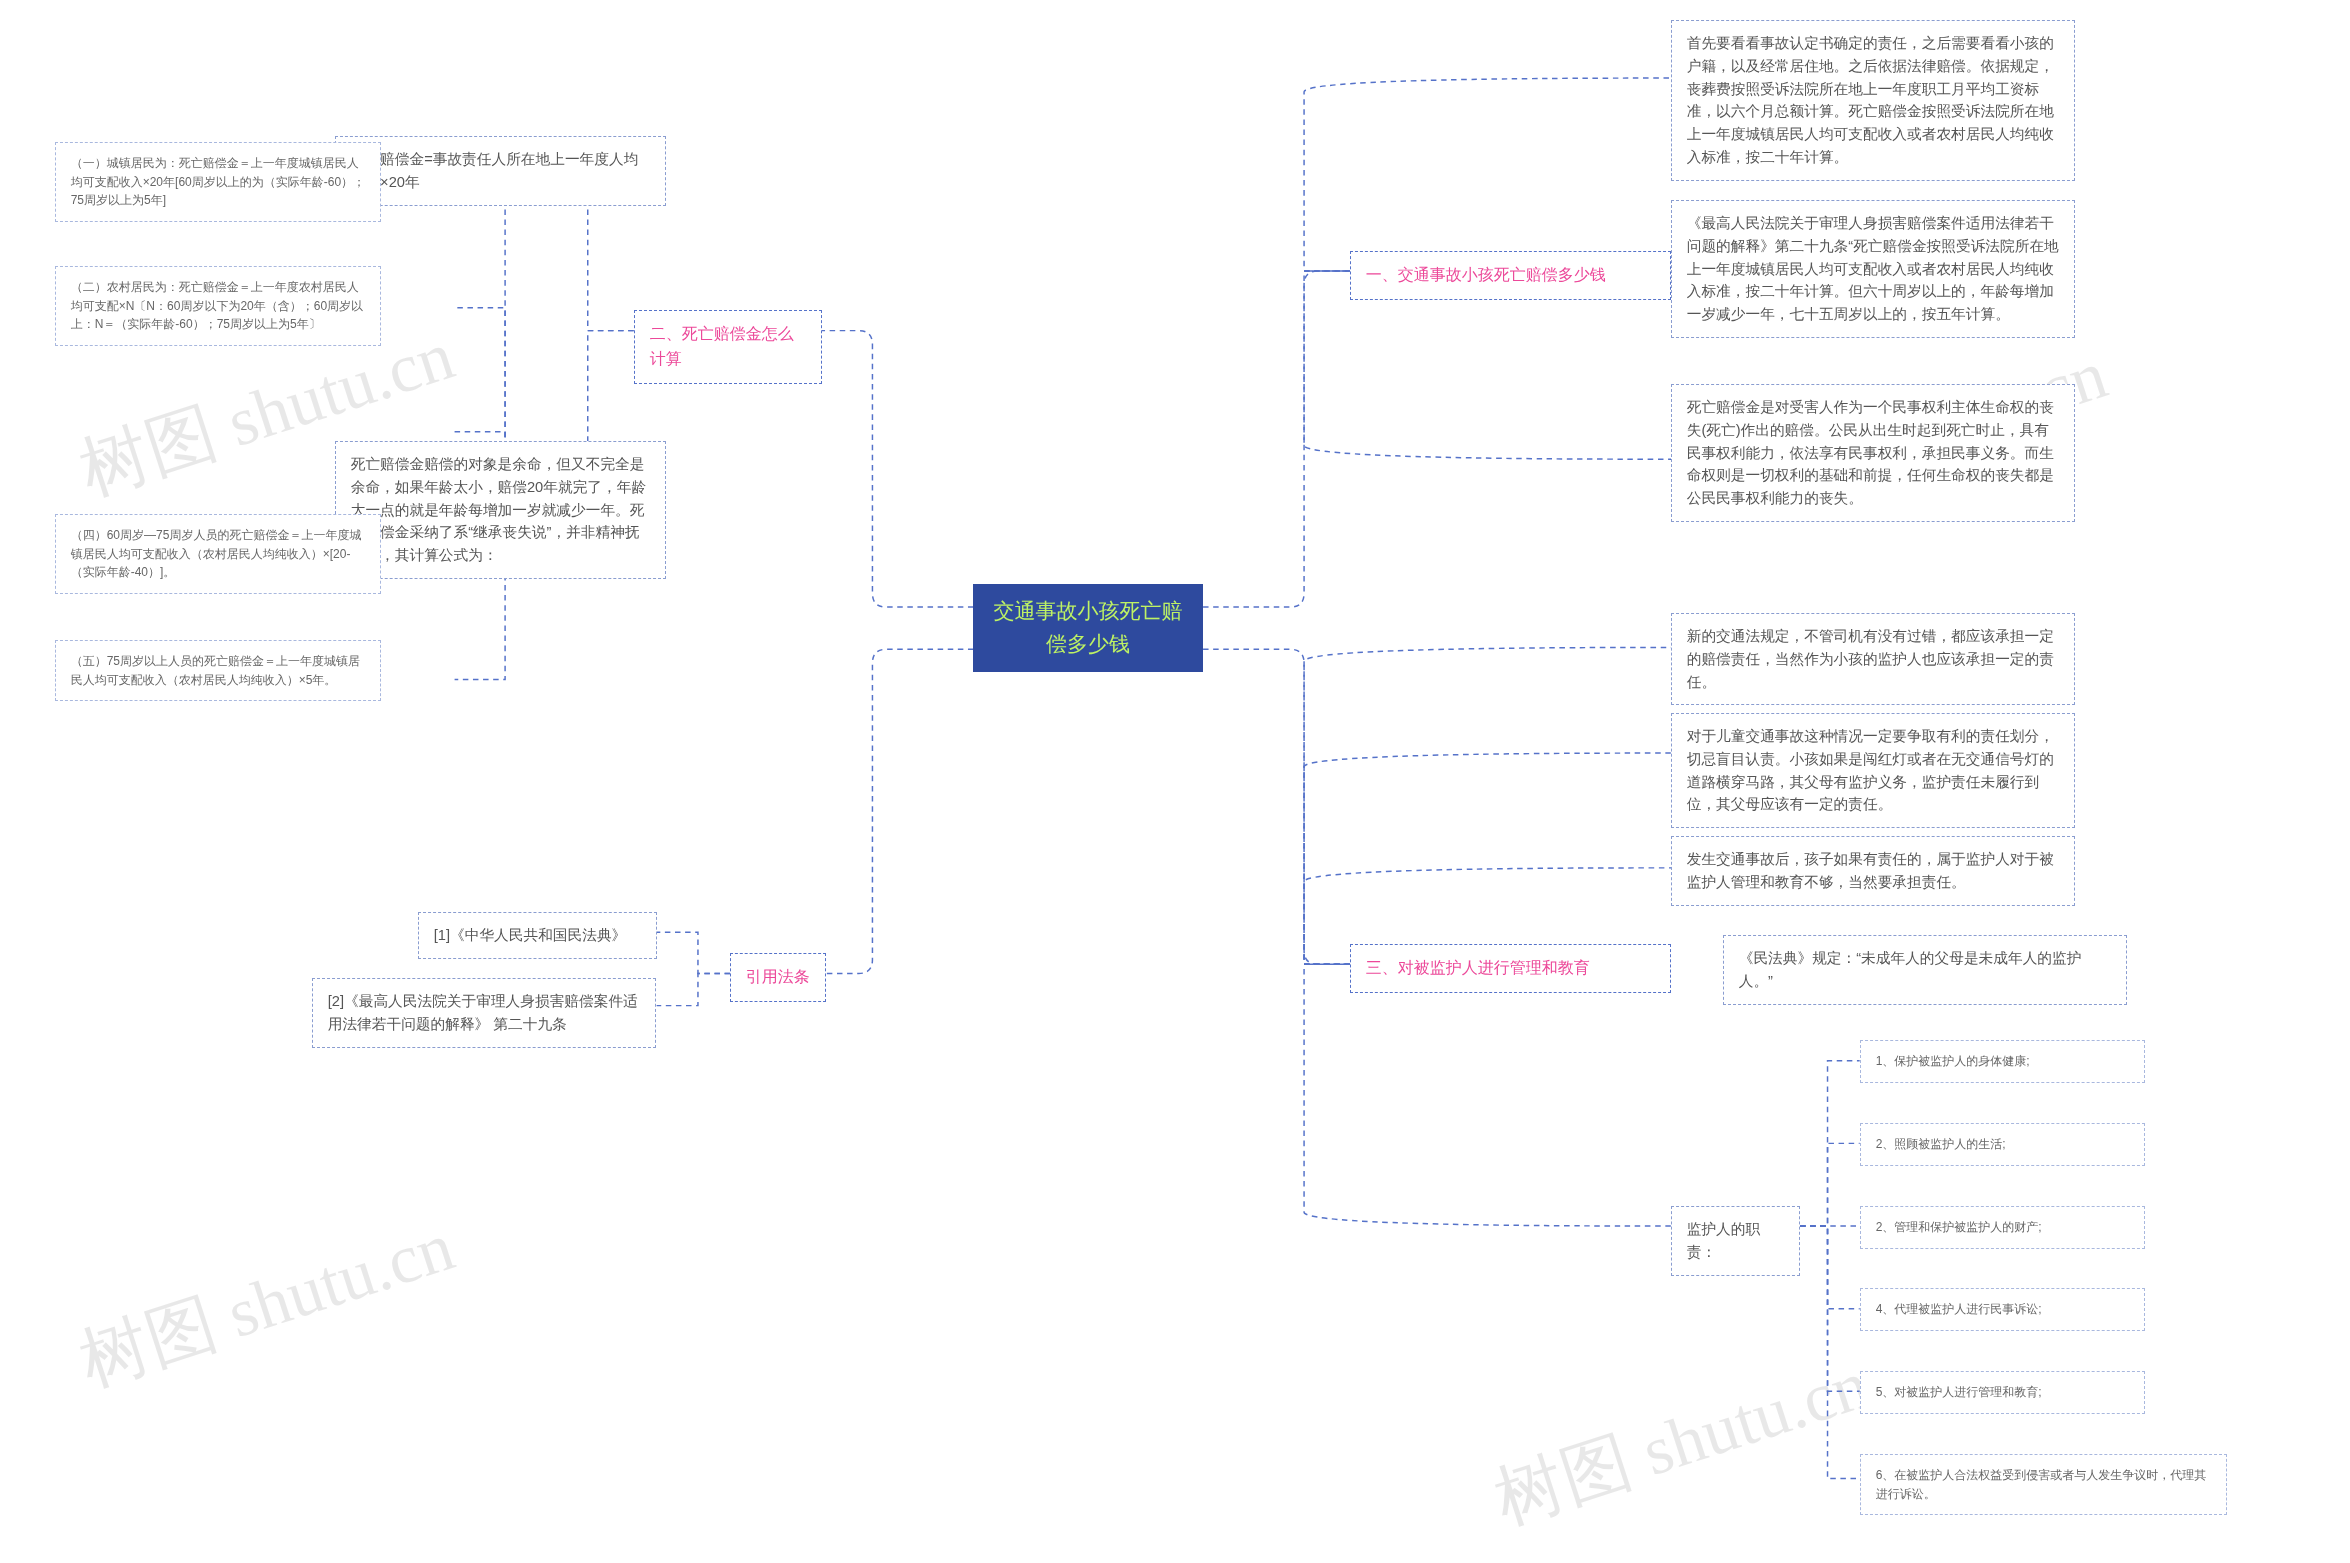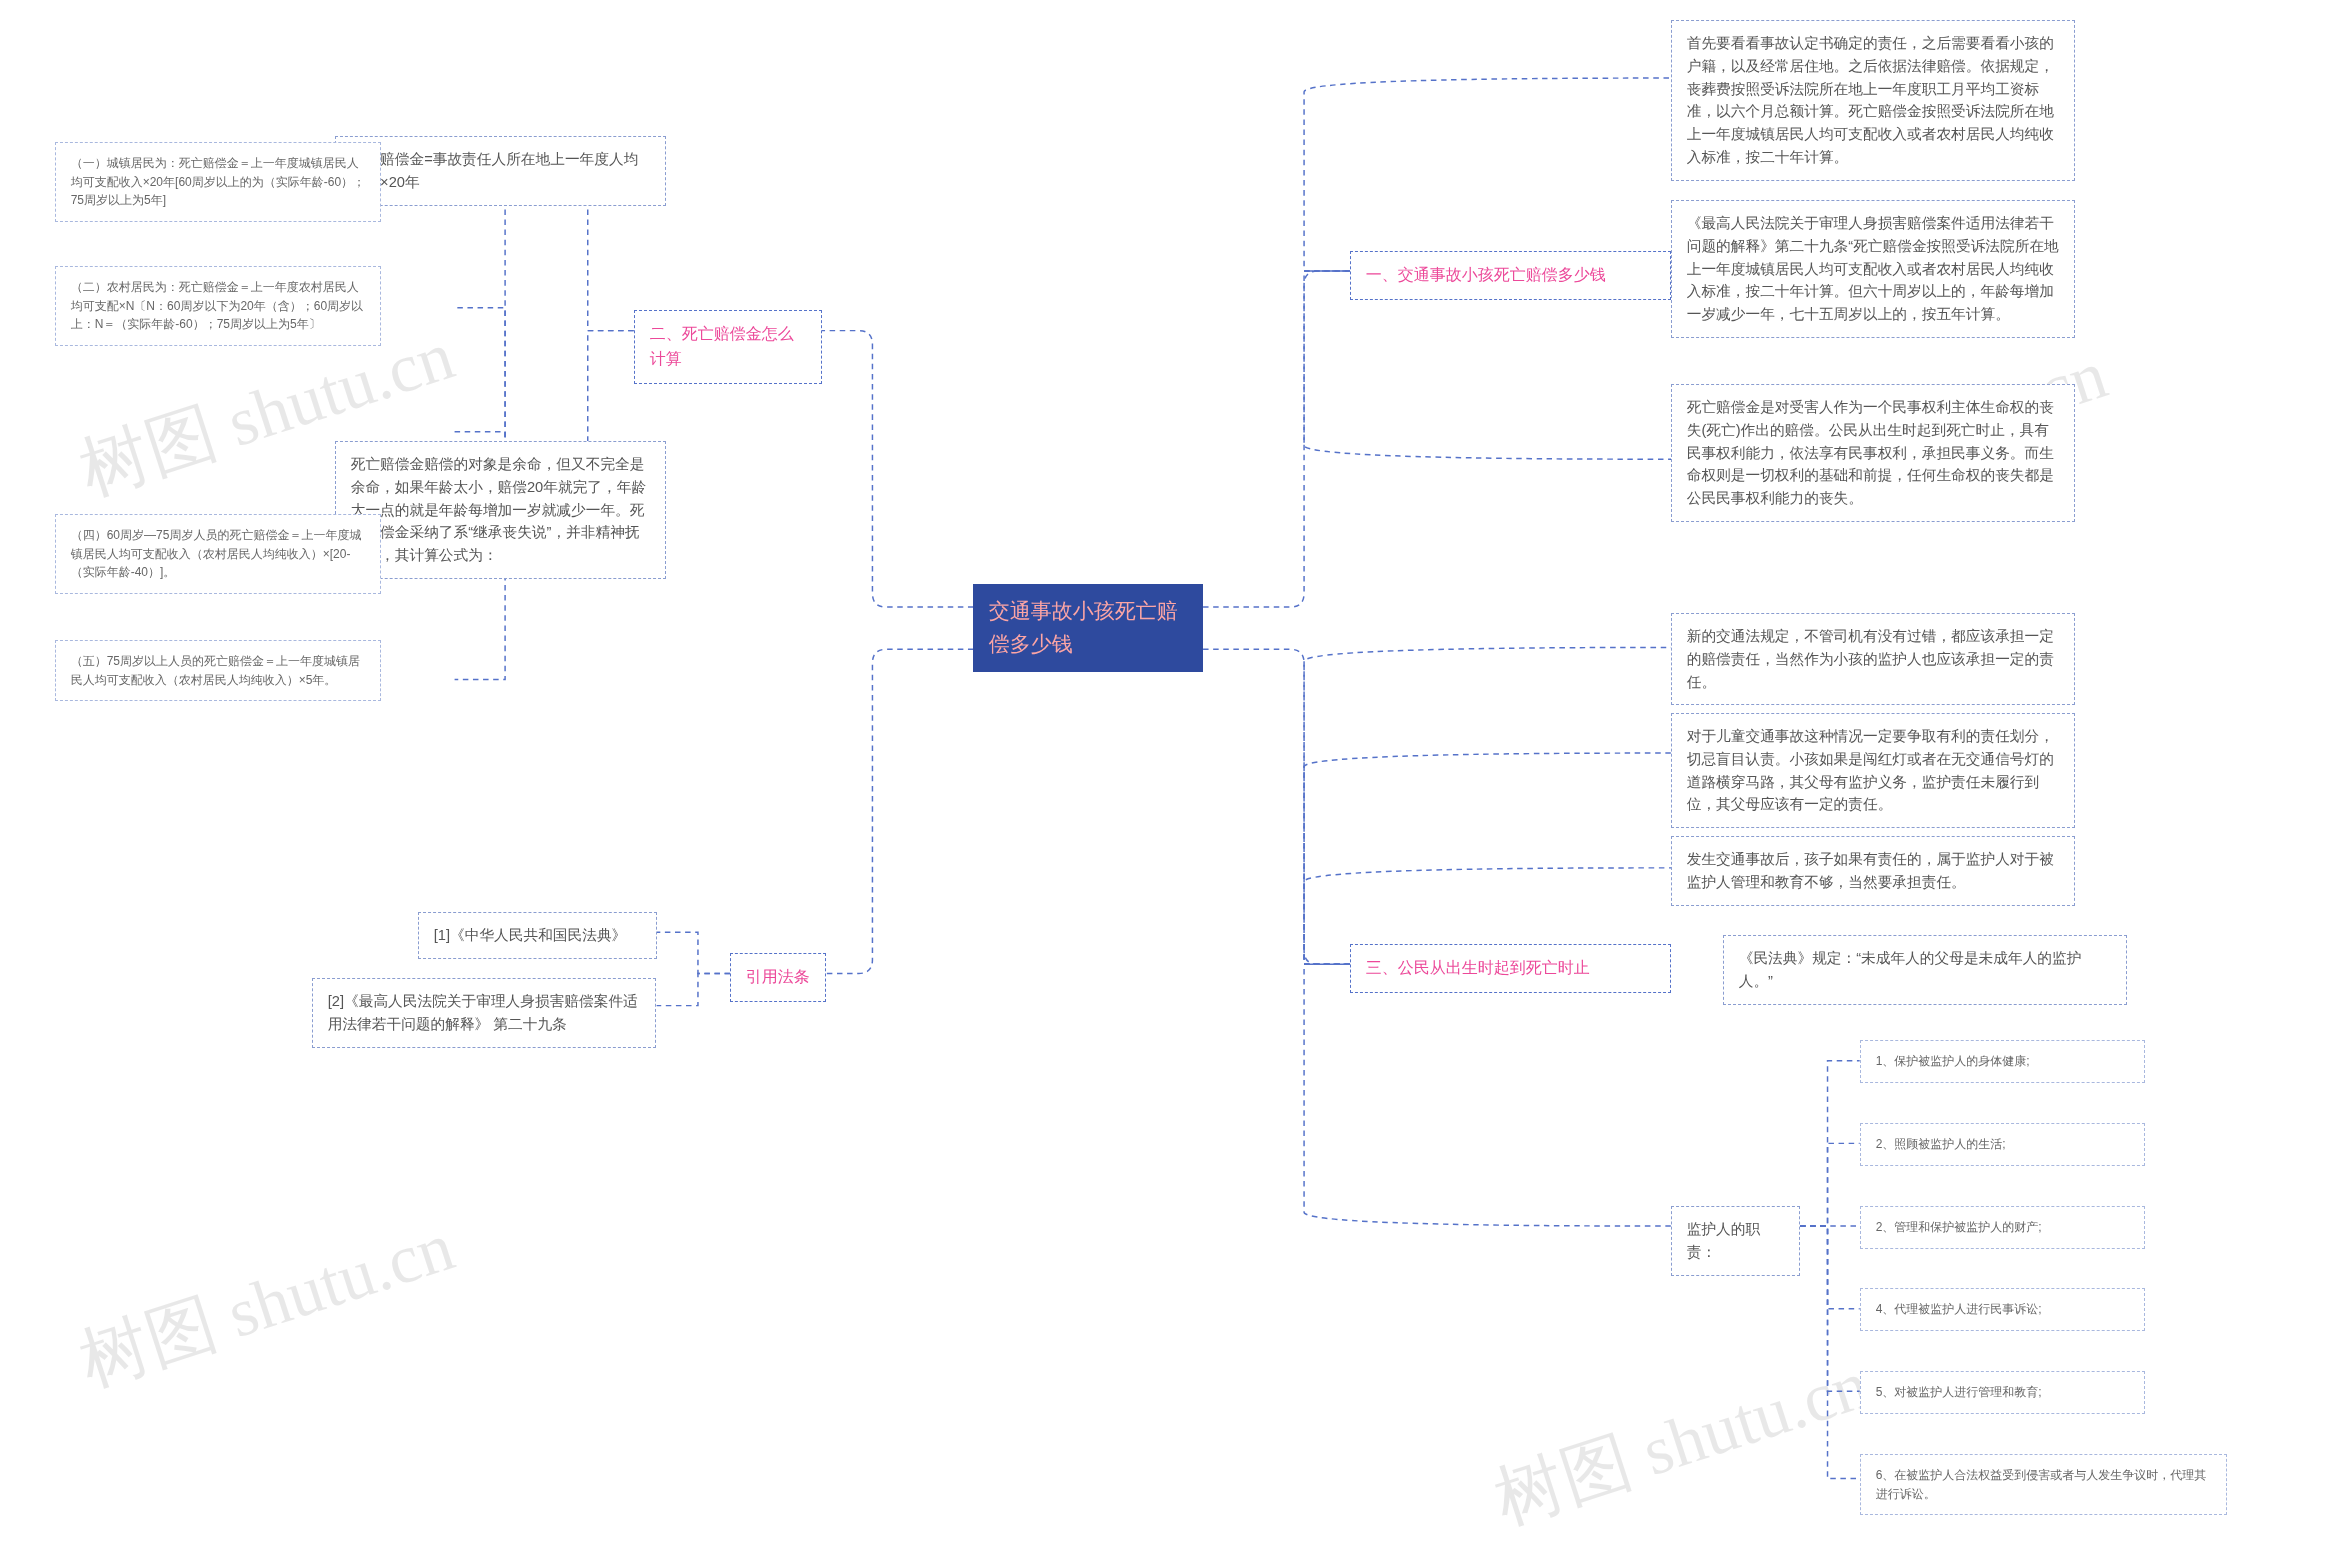--- a/index.html
+++ b/index.html
@@ -1,18 +1,18 @@
 <!DOCTYPE html>
 <html><head>
 <meta charset="utf-8">
 <style>
 html,body{margin:0;padding:0;width:2351px;height:1564px;background:#fff;font-family:"Microsoft YaHei","PingFang SC",Arial,sans-serif;font-size:16.5px;color:#333;overflow:hidden}
 .canvas{position:relative;width:2351px;height:1564px}
 .node{position:absolute;box-sizing:border-box;padding:11px 14.7px;background:#fff;line-height:1.55}
-.center{border:1.8px solid #2e4a9e;background:#2e4a9e;color:#fca5a5;display:flex;align-items:center;justify-content:center;font-size:21px;font-weight:500}
+.center{border:1.8px solid #2e4a9e;background:#2e4a9e;color:#bef264;display:flex;align-items:center;justify-content:center;text-align:center;font-size:21px;font-weight:500}
 .branch{border:1.8px dashed #5572c9;color:#ec4899;font-size:16px}
 .leaf{border:1.8px dashed #8a9dd0;color:#555;font-size:14.7px}
 .sub{border:1.8px dashed #a9b8de;color:#666;font-size:12px}
 svg.links{position:absolute;left:0;top:0;width:2351px;height:1564px;pointer-events:none}
 svg.links path{stroke:#5572c9;stroke-width:1.6;fill:none;stroke-dasharray:6 5}
 .wm{position:absolute;color:rgba(0,0,0,0.09);font-size:69px;font-weight:400;transform:rotate(-18deg);pointer-events:none;white-space:nowrap;font-family:"Songti SC","SimSun",serif}
 </style>
 </head>
 <body>
 
@@ -53,21 +53,21 @@
 <path d="M795 1060 L760 1060 L760 1095 L715 1095"></path>
 </svg>
 
 <div class="node center" style="left:973px;top:584px;width:230px;height:88px">交通事故小孩死亡赔偿多少钱</div>
 
 <div class="node branch" style="left:1350px;top:251px;width:321px">一、交通事故小孩死亡赔偿多少钱</div>
 <div class="node leaf" style="left:1671px;top:20px;width:404px">首先要看看事故认定书确定的责任，之后需要看看小孩的户籍，以及经常居住地。之后依据法律赔偿。依据规定，丧葬费按照受诉法院所在地上一年度职工月平均工资标准，以六个月总额计算。死亡赔偿金按照受诉法院所在地上一年度城镇居民人均可支配收入或者农村居民人均纯收入标准，按二十年计算。</div>
 <div class="node leaf" style="left:1671px;top:200px;width:404px">《最高人民法院关于审理人身损害赔偿案件适用法律若干问题的解释》第二十九条“死亡赔偿金按照受诉法院所在地上一年度城镇居民人均可支配收入或者农村居民人均纯收入标准，按二十年计算。但六十周岁以上的，年龄每增加一岁减少一年，七十五周岁以上的，按五年计算。</div>
 <div class="node leaf" style="left:1671px;top:384px;width:404px">死亡赔偿金是对受害人作为一个民事权利主体生命权的丧失(死亡)作出的赔偿。公民从出生时起到死亡时止，具有民事权利能力，依法享有民事权利，承担民事义务。而生命权则是一切权利的基础和前提，任何生命权的丧失都是公民民事权利能力的丧失。</div>
 
-<div class="node branch" style="left:1350px;top:944px;width:321px">三、公民从出生时起到死亡时止</div>
+<div class="node branch" style="left:1350px;top:944px;width:321px">三、对被监护人进行管理和教育</div>
 <div class="node leaf" style="left:1671px;top:613px;width:404px">新的交通法规定，不管司机有没有过错，都应该承担一定的赔偿责任，当然作为小孩的监护人也应该承担一定的责任。</div>
 <div class="node leaf" style="left:1671px;top:713px;width:404px">对于儿童交通事故这种情况一定要争取有利的责任划分，切忌盲目认责。小孩如果是闯红灯或者在无交通信号灯的道路横穿马路，其父母有监护义务，监护责任未履行到位，其父母应该有一定的责任。</div>
 <div class="node leaf" style="left:1671px;top:836px;width:404px">发生交通事故后，孩子如果有责任的，属于监护人对于被监护人管理和教育不够，当然要承担责任。</div>
 <div class="node leaf" style="left:1723px;top:935px;width:404px">《民法典》规定：“未成年人的父母是未成年人的监护人。”</div>
 <div class="node leaf" style="left:1671px;top:1206px;width:129px">监护人的职责：</div>
 <div class="node sub" style="left:1860px;top:1040px;width:285px">1、保护被监护人的身体健康;</div>
 <div class="node sub" style="left:1860px;top:1123px;width:285px">2、照顾被监护人的生活;</div>
 <div class="node sub" style="left:1860px;top:1206px;width:285px">2、管理和保护被监护人的财产;</div>
 <div class="node sub" style="left:1860px;top:1288px;width:285px">4、代理被监护人进行民事诉讼;</div>
 <div class="node sub" style="left:1860px;top:1371px;width:285px">5、对被监护人进行管理和教育;</div>

